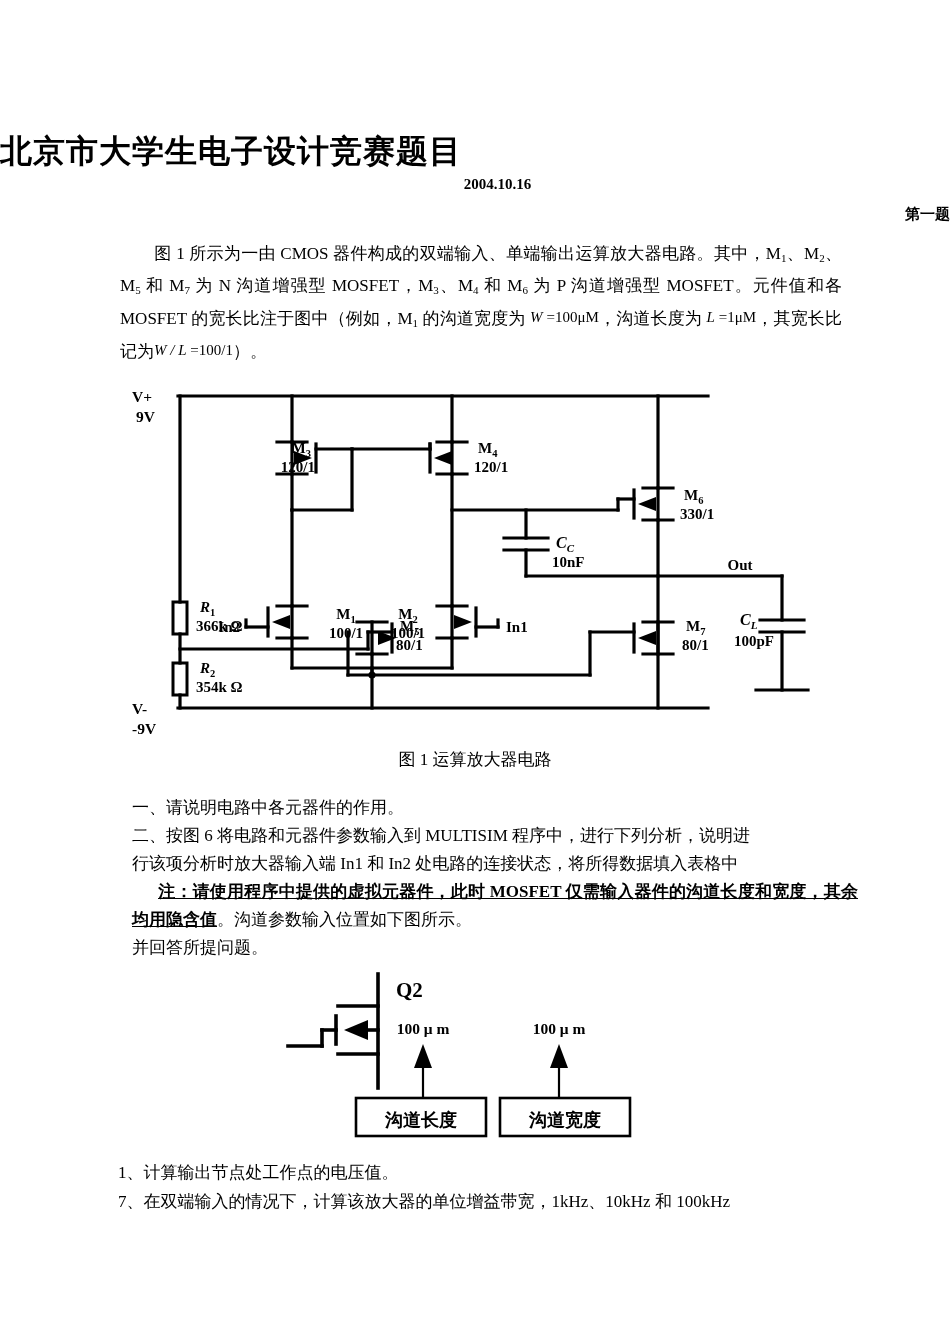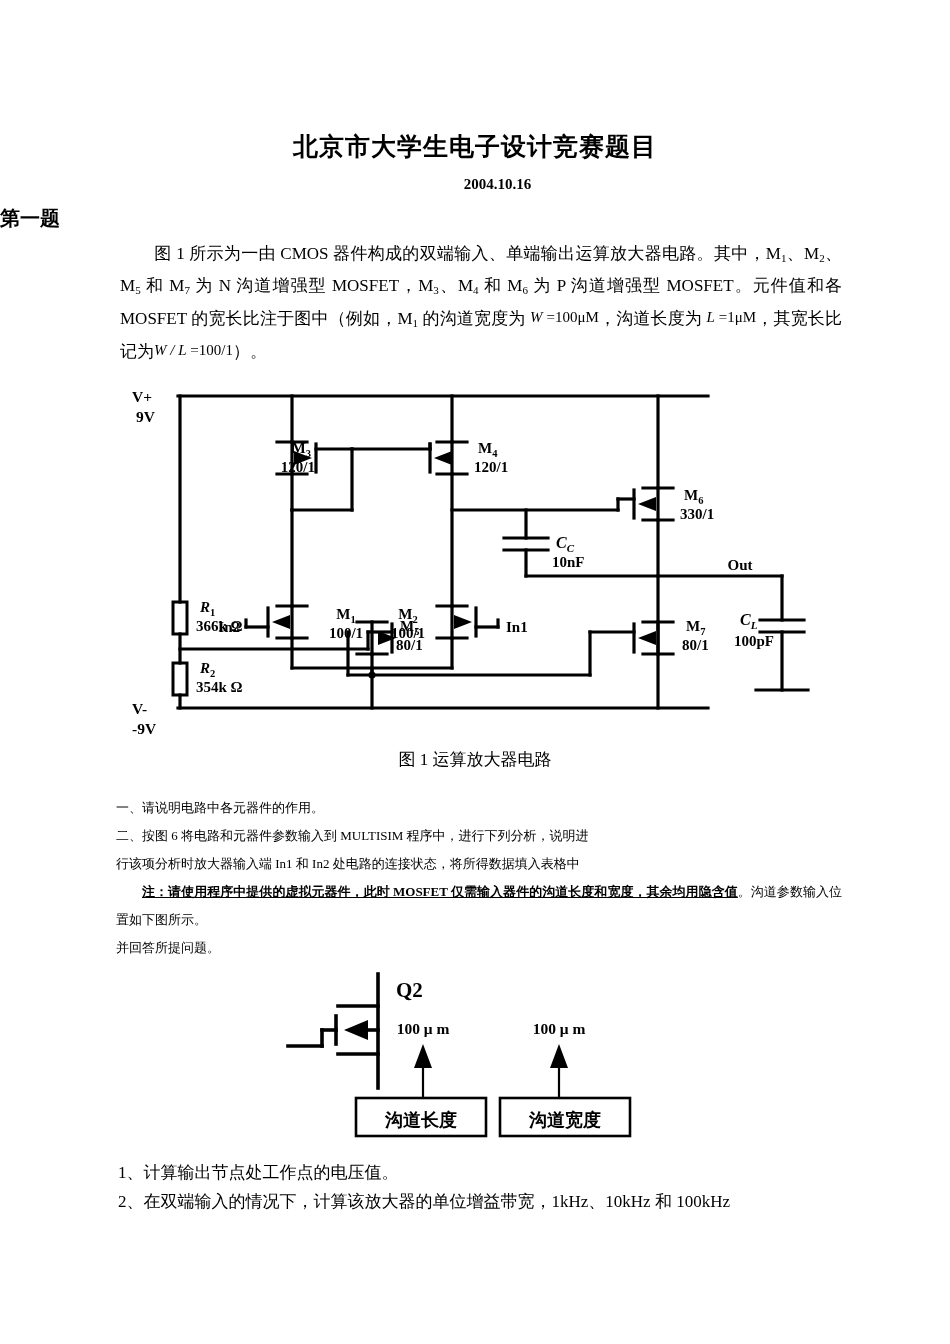--- a/index.html
+++ b/index.html
@@ -6,45 +6,45 @@
   body {
     width:950px; height:1344px; position:relative;
     font-family:"Liberation Serif","DejaVu Serif",serif;
     color:#000; overflow:hidden;
   }
   .page { position:absolute; inset:0; }
 
   
   .title {
     position:absolute; left:0; right:0; top:130px;
-    text-align:center; font-size:25px; font-weight:bold; letter-spacing:1px;
+    text-align:left; font-size:32px; font-weight:bold; letter-spacing:1px;
   }
   .date {
     position:absolute; left:0; right:0; top:176px;
     text-align:center; font-size:15px; font-weight:bold;padding-left:45px;
   }
   .section {
     position:absolute; left:0; right:0; top:205px;
-    text-align:left; font-size:20px; font-weight:bold;
+    text-align:right; font-size:15px; font-weight:bold;
   }
 
   .para {
     position:absolute; left:120px; width:722px;
     font-size:17px; line-height:27px; text-align:justify;
   }
   .para.p1 { top:240px; }
   .indent { display:inline-block; width:34px; }
 
   .sub { font-size:11px; vertical-align:-3px; }
   .mi { font-style:italic; font-family:"Liberation Serif",serif; }
   .mathsm { font-size:15px; vertical-align:2px; }
 
   .qlist {
-    position:absolute; left:116px; width:726px;
-    font-size:13px; line-height:28px; text-align:justify;
+    position:absolute; left:132px; width:726px;
+    font-size:17px; line-height:28px; text-align:justify;
   }
   .qlist .ln { display:block; }
   .note { font-weight:bold; text-decoration:underline; }
   .noteIndent { display:inline-block; width:26px; }
 
   .botlist {
     position:absolute; left:118px; width:726px; top:1158px;
     font-size:17px; line-height:29px;
   }
 
@@ -280,16 +280,16 @@
         <text x="145" y="66" font-size="15.5" text-anchor="middle">100 μ m</text>
         <text x="281" y="66" font-size="15.5" text-anchor="middle">100 μ m</text>
         <text x="143" y="158" font-size="18" text-anchor="middle">沟道长度</text>
         <text x="287" y="158" font-size="18" text-anchor="middle">沟道宽度</text>
       </g>
     </svg>
   </div>
 
   <div class="botlist">
     <div>1、计算输出节点处工作点的电压值。</div>
-    <div>2、在双端输入的情况下，计算该放大器的单位增益带宽，1kHz、10kHz 和 100kHz</div>
+    <div>7、在双端输入的情况下，计算该放大器的单位增益带宽，1kHz、10kHz 和 100kHz</div>
   </div>
 
 </div>
 
 </body></html>

